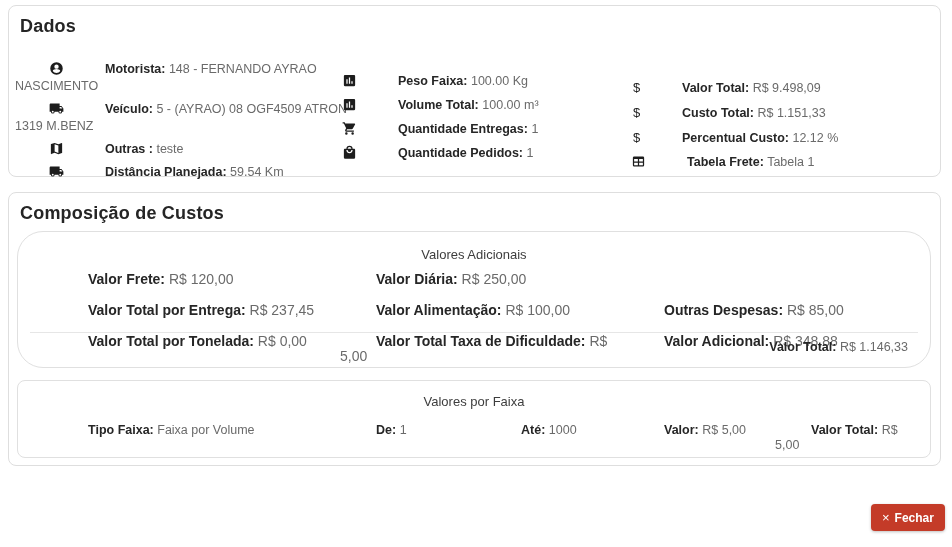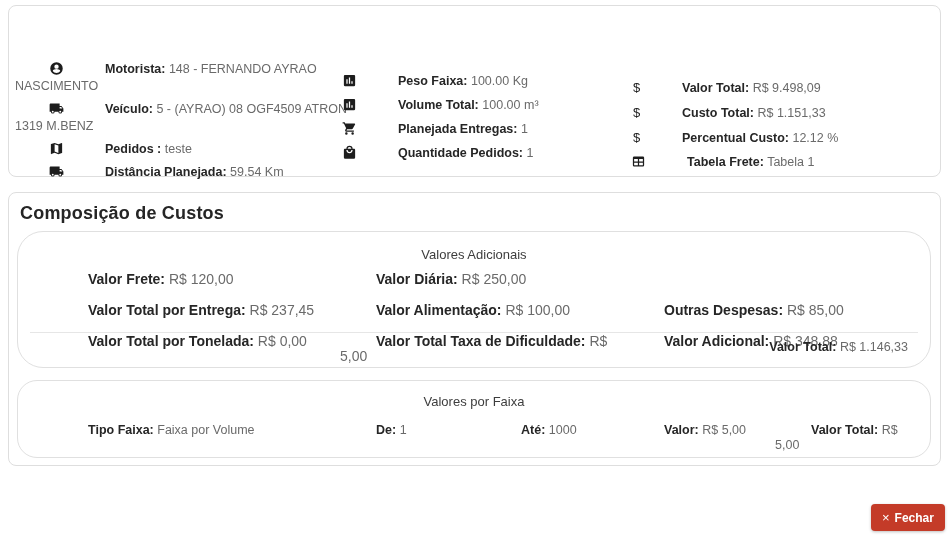--- a/index.html
+++ b/index.html
@@ -19,21 +19,21 @@
   .ic { display:inline-block; width:15px; height:15px; vertical-align:-3px; margin-right:5px; text-indent:0; }
   .ic svg { width:15px; height:15px; fill:#1d1d1d; display:block; }
   .ic-dollar { display:inline-block; width:11px; margin-right:4px; color:#1d1d1d; font-size:13px; font-weight:normal; text-align:center; }
   .lbl { font-weight:bold; color:#262626;padding-left:36px; }
   .val { color:#6a6a6a; }
 
   
   #card-custos { left:8px; top:192px; width:933px; height:274px; }
   .inner { position:absolute; background:#fff; border:1px solid #e0e0e0; border-radius:8px; }
   #adicionais { left:8px; top:38px; width:914px; height:137px;border-radius:26px; }
-  #faixa      { left:8px; top:187px; width:914px; height:78px;border-radius:20px; }
+  #faixa      { left:8px; top:187px; width:914px; height:78px; }
   .inner-hdr { text-align:center; font-size:13px; color:#3d3d3d; }
   #adicionais .inner-hdr { padding-top:15px; }
   #faixa .inner-hdr { padding-top:13px; }
   .vr-grid { margin:10px 22px 0 34px; display:grid; grid-template-columns:288px 288px 1fr;
     row-gap:16px; font-size:14px; line-height:15px; }
   .divider { position:absolute; left:12px; right:12px; top:100px; border-top:1px solid #e6e6e6; }
   .total-row { position:absolute; right:22px; top:108px; font-size:12.5px; line-height:15px; }
   .fx-grid { margin:14px 12px 0 34px; display:grid; grid-template-columns:288px 145px 143px 147px 1fr;
     font-size:12.5px; line-height:15px; }
 
@@ -54,38 +54,39 @@
     <path id="p-truck" d="M18,18.5A1.5,1.5 0 0,1 16.5,17A1.5,1.5 0 0,1 18,15.5A1.5,1.5 0 0,1 19.5,17A1.5,1.5 0 0,1 18,18.5M19.5,9.5L21.46,12H17V9.5M6,18.5A1.5,1.5 0 0,1 4.5,17A1.5,1.5 0 0,1 6,15.5A1.5,1.5 0 0,1 7.5,17A1.5,1.5 0 0,1 6,18.5M20,8H17V4H3C1.89,4 1,4.89 1,6V17H3A3,3 0 0,0 6,20A3,3 0 0,0 9,17H15A3,3 0 0,0 18,20A3,3 0 0,0 21,17H23V12L20,8Z"></path>
     <path id="p-map" d="M15,19L9,16.89V5L15,7.11M20.5,3C20.44,3 20.39,3 20.34,3L15,5.1L9,3L3.36,4.9C3.15,4.97 3,5.15 3,5.38V20.5A0.5,0.5 0 0,0 3.5,21C3.55,21 3.61,21 3.66,20.97L9,18.9L15,21L20.64,19.1C20.85,19 21,18.85 21,18.62V3.5A0.5,0.5 0 0,0 20.5,3Z"></path>
     <path id="p-chartbox" d="M19,3H5C3.89,3 3,3.89 3,5V19A2,2 0 0,0 5,21H19A2,2 0 0,0 21,19V5C21,3.89 20.1,3 19,3M9,17H7V10H9V17M13,17H11V7H13V17M17,17H15V13H17V17Z"></path>
     <path id="p-cart" d="M17,18C15.89,18 15,18.89 15,20A2,2 0 0,0 17,22A2,2 0 0,0 19,20C19,18.89 18.1,18 17,18M1,2V4H3L6.6,11.59L5.24,14.04C5.09,14.32 5,14.65 5,15A2,2 0 0,0 7,17H19V15H7.42A0.25,0.25 0 0,1 7.17,14.75C7.17,14.7 7.18,14.66 7.2,14.63L8.1,13H15.55C16.3,13 16.96,12.58 17.3,11.97L20.88,5.5C20.96,5.34 21,5.17 21,5A1,1 0 0,0 20,4H5.21L4.27,2H1M7,18C5.89,18 5,18.89 5,20A2,2 0 0,0 7,22A2,2 0 0,0 9,20C9,18.89 8.1,18 7,18Z"></path>
     <path id="p-bag" d="M12,13A5,5 0 0,1 7,8H9A3,3 0 0,0 12,11A3,3 0 0,0 15,8H17A5,5 0 0,1 12,13M12,3A3,3 0 0,1 15,6H9A3,3 0 0,1 12,3M19,6H17A5,5 0 0,0 12,1A5,5 0 0,0 7,6H5C3.89,6 3,6.89 3,8V20A2,2 0 0,0 5,22H19A2,2 0 0,0 21,20V8C21,6.89 20.1,6 19,6Z"></path>
     <path id="p-table" d="M5,4H19A2,2 0 0,1 21,6V18A2,2 0 0,1 19,20H5A2,2 0 0,1 3,18V6A2,2 0 0,1 5,4M5,8V12H11V8H5M13,8V12H19V8H13M5,14V18H11V14H5M13,14V18H19V14H13Z"></path>
   </defs>
 </svg>
 
 <section class="card" id="card-dados" style="left:8px;top:5px;width:933px;height:172px;">
+  <h2 class="card-title">Dados</h2>
 
   <div class="fieldcol" id="col1">
     <div class="item">
       <span class="ic"><svg viewBox="0 0 24 24">
             <use href="#p-person"></use>
           </svg></span><span class="lbl">Motorista:</span>
       <span class="val">148 - FERNANDO AYRAO NASCIMENTO</span>
     </div>
     <div class="item">
       <span class="ic"><svg viewBox="0 0 24 24">
             <use href="#p-truck"></use>
           </svg></span><span class="lbl">Veículo:</span>
       <span class="val">5 - (AYRAO) 08 OGF4509 ATRON 1319 M.BENZ</span>
     </div>
     <div class="item">
       <span class="ic"><svg viewBox="0 0 24 24">
             <use href="#p-map"></use>
-          </svg></span><span class="lbl">Pedidos :</span>
+          </svg></span><span class="lbl">Outras :</span>
       <span class="val">teste</span>
     </div>
     <div class="item">
       <span class="ic"><svg viewBox="0 0 24 24">
             <use href="#p-truck"></use>
           </svg></span><span class="lbl">Distância Planejada:</span>
       <span class="val">59.54 Km</span>
     </div>
   </div>
 
@@ -98,21 +99,21 @@
     </div>
     <div class="item">
       <span class="ic"><svg viewBox="0 0 24 24">
             <use href="#p-chartbox"></use>
           </svg></span><span class="lbl">Volume Total:</span>
       <span class="val">100.00 m³</span>
     </div>
     <div class="item">
       <span class="ic"><svg viewBox="0 0 24 24">
             <use href="#p-cart"></use>
-          </svg></span><span class="lbl">Planejada Entregas:</span>
+          </svg></span><span class="lbl">Quantidade Entregas:</span>
       <span class="val">1</span>
     </div>
     <div class="item">
       <span class="ic"><svg viewBox="0 0 24 24">
             <use href="#p-bag"></use>
           </svg></span><span class="lbl">Quantidade Pedidos:</span>
       <span class="val">1</span>
     </div>
   </div>
 

